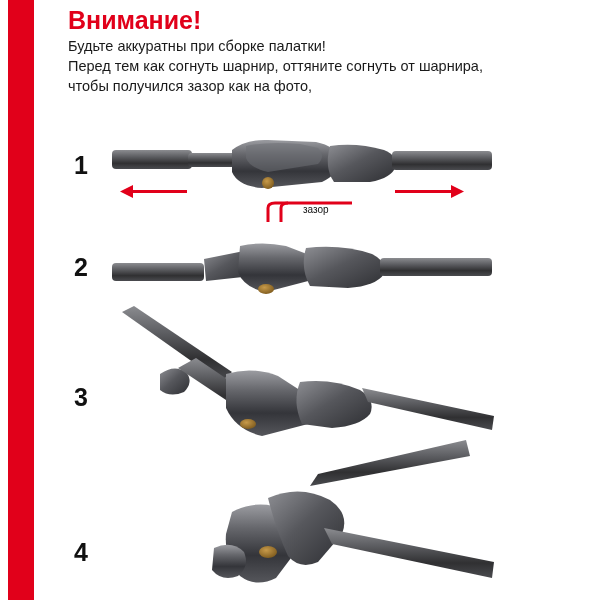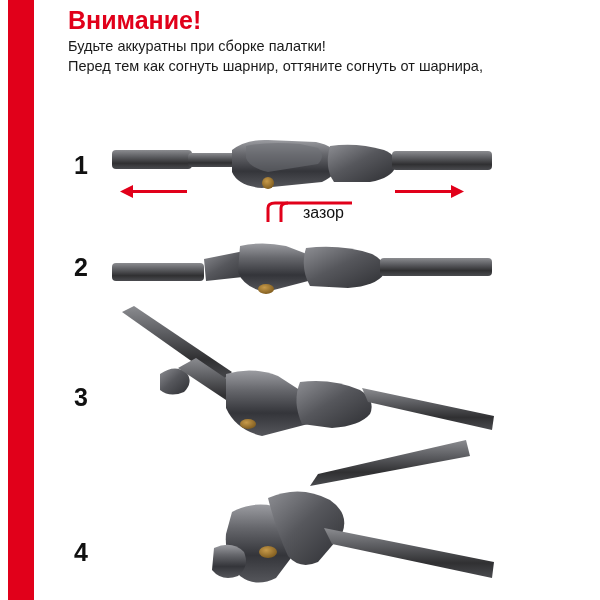--- a/index.html
+++ b/index.html
@@ -55,21 +55,21 @@
   .n1 { left: 74px; top: 151px; }
   .n2 { left: 74px; top: 253px; }
   .n3 { left: 74px; top: 383px; }
   .n4 { left: 74px; top: 538px; }
 
   
   .gap-label {
     position: absolute;
     left: 303px;
     top: 204px;
-    font-size: 16px;
+    font-size: 10px;
     color: #111111;
   }
 
   
   .fig {
     position: absolute;
     left: 0;
     top: 0;
     width: 600px;
     height: 600px;
@@ -81,20 +81,21 @@
 
 <div id="page">
 
   <div class="red-bar"></div>
 
   <div class="title">Внимание!</div>
 
   <div class="intro">
     <div>Будьте аккуратны при сборке палатки!</div>
     <div>Перед тем как согнуть шарнир, оттяните согнуть от шарнира,</div>
+    <div>чтобы получился зазор как на фото,</div>
   </div>
 
   <div class="step-num n1">1</div>
   <div class="step-num n2">2</div>
   <div class="step-num n3">3</div>
   <div class="step-num n4">4</div>
 
   <div class="gap-label">зазор</div>
 
   <svg class="fig" viewBox="0 0 600 600" xmlns="http://www.w3.org/2000/svg">

